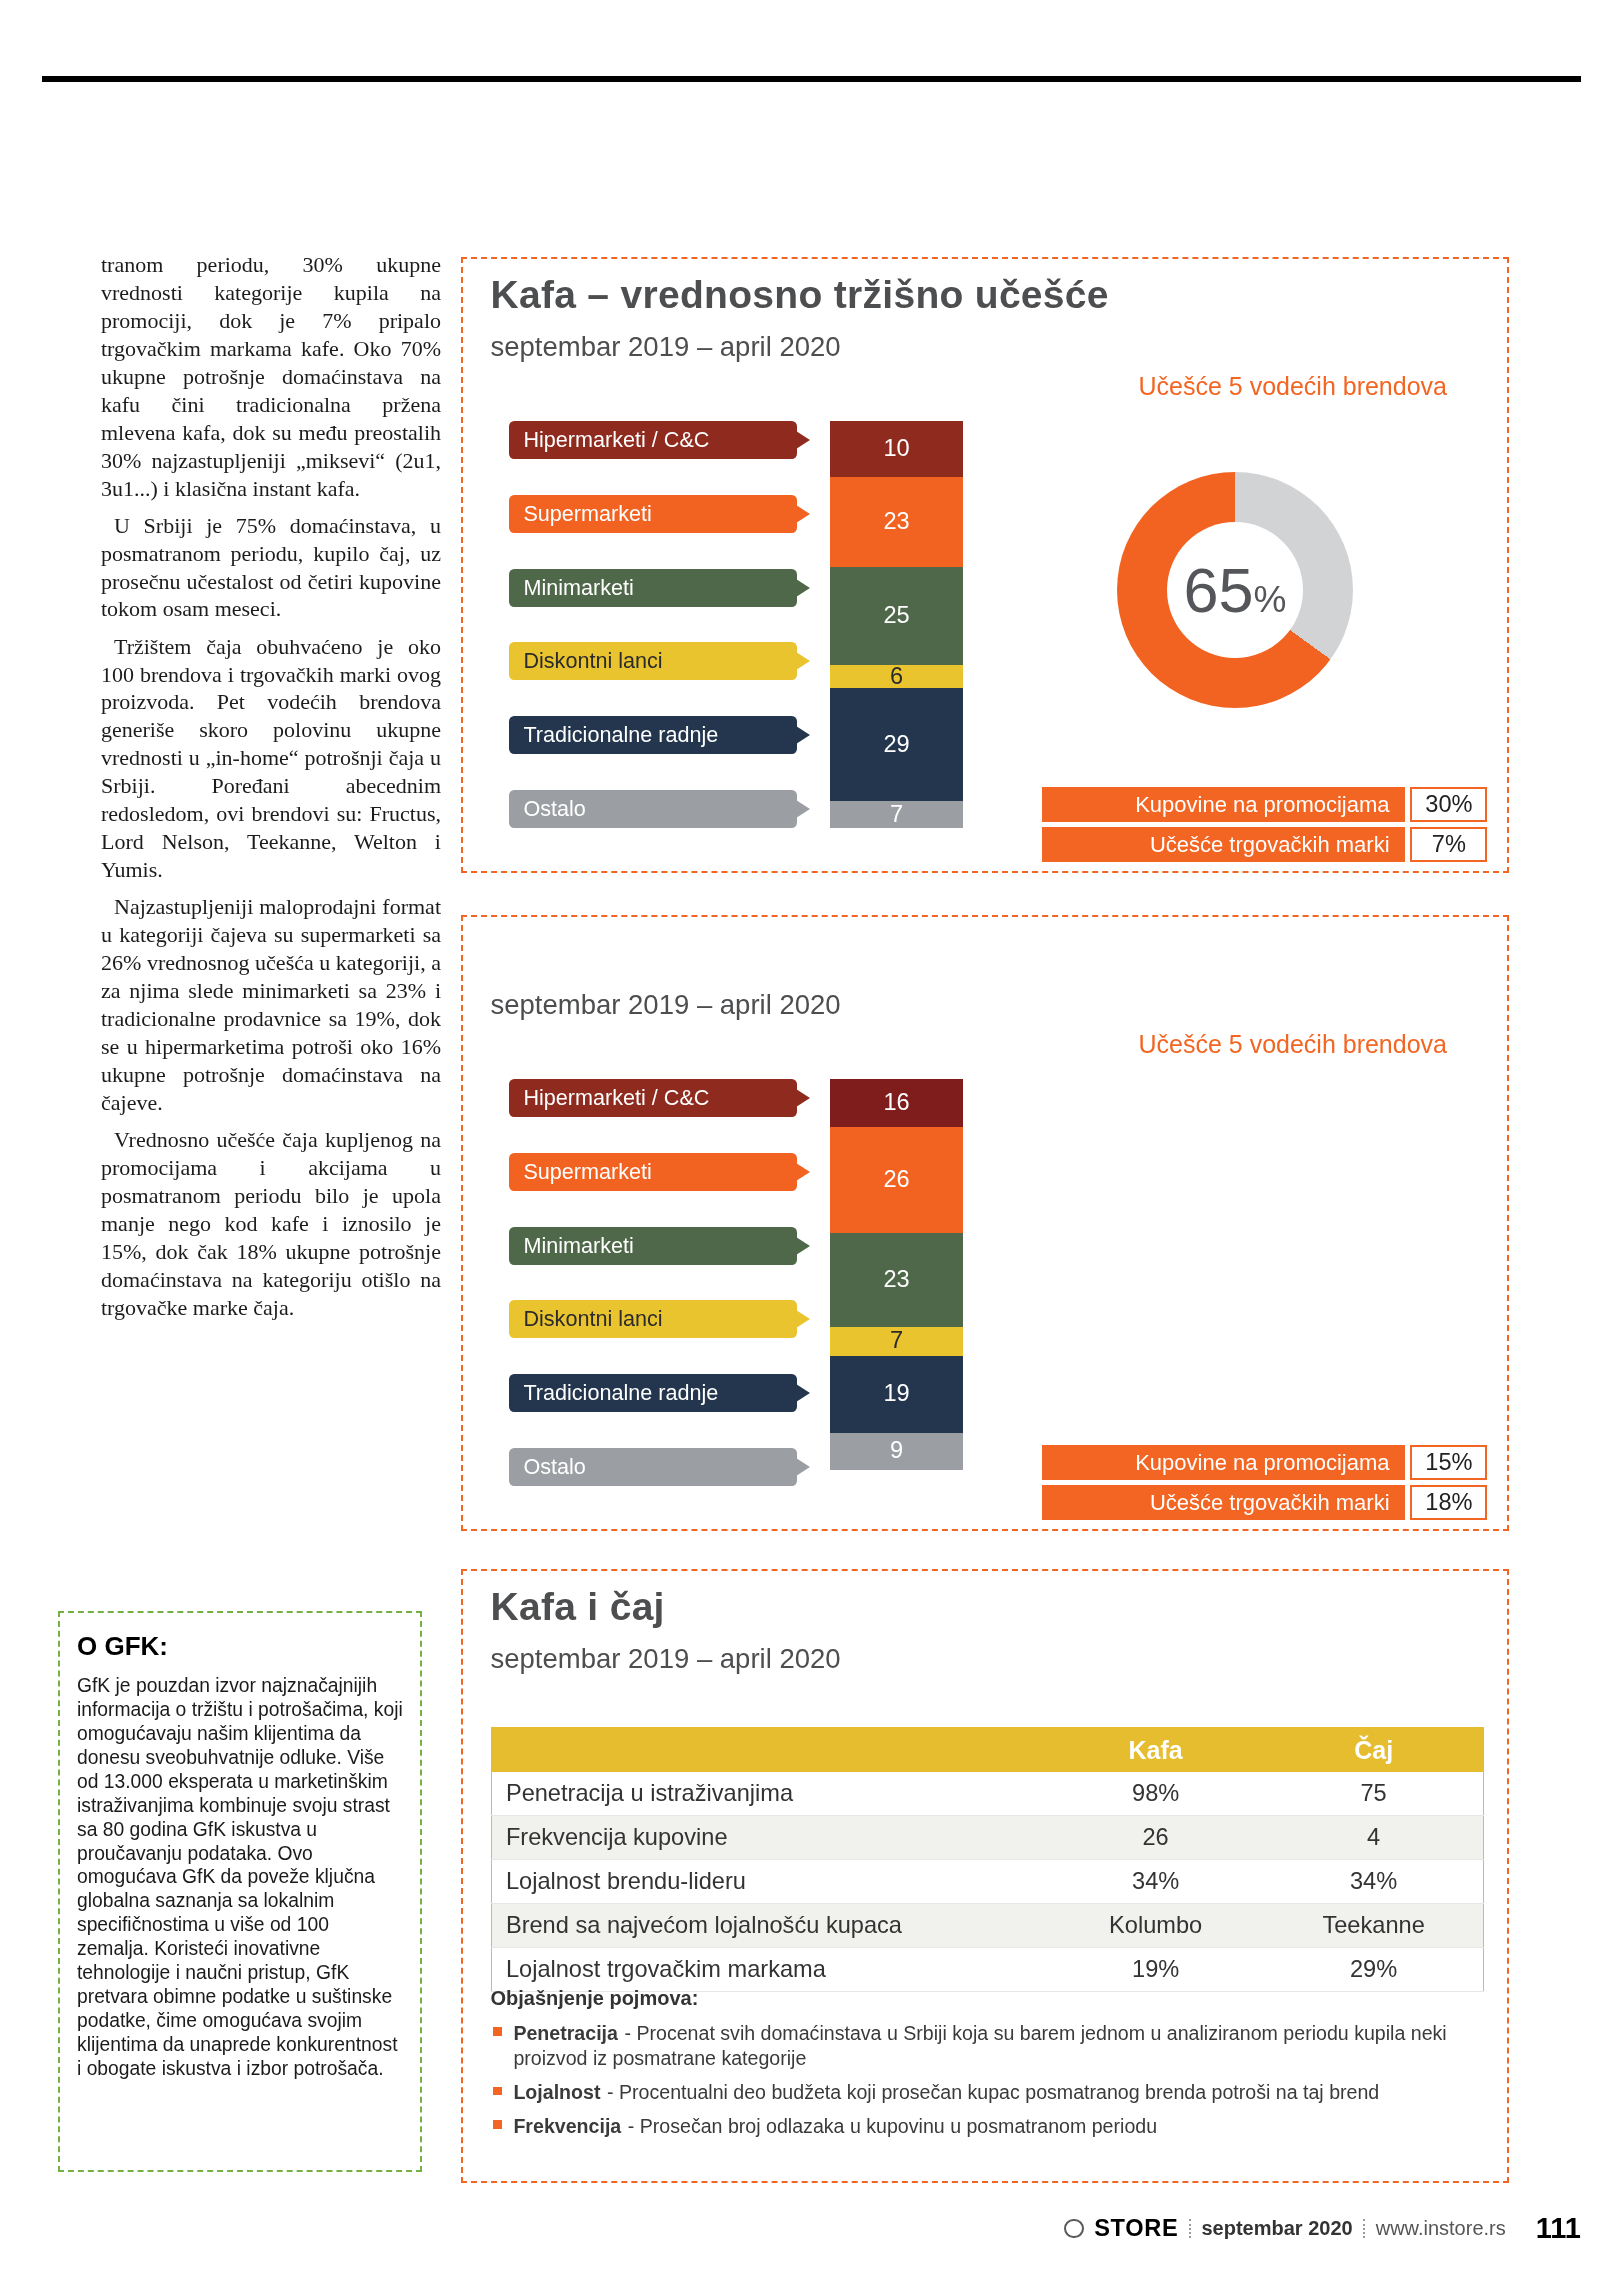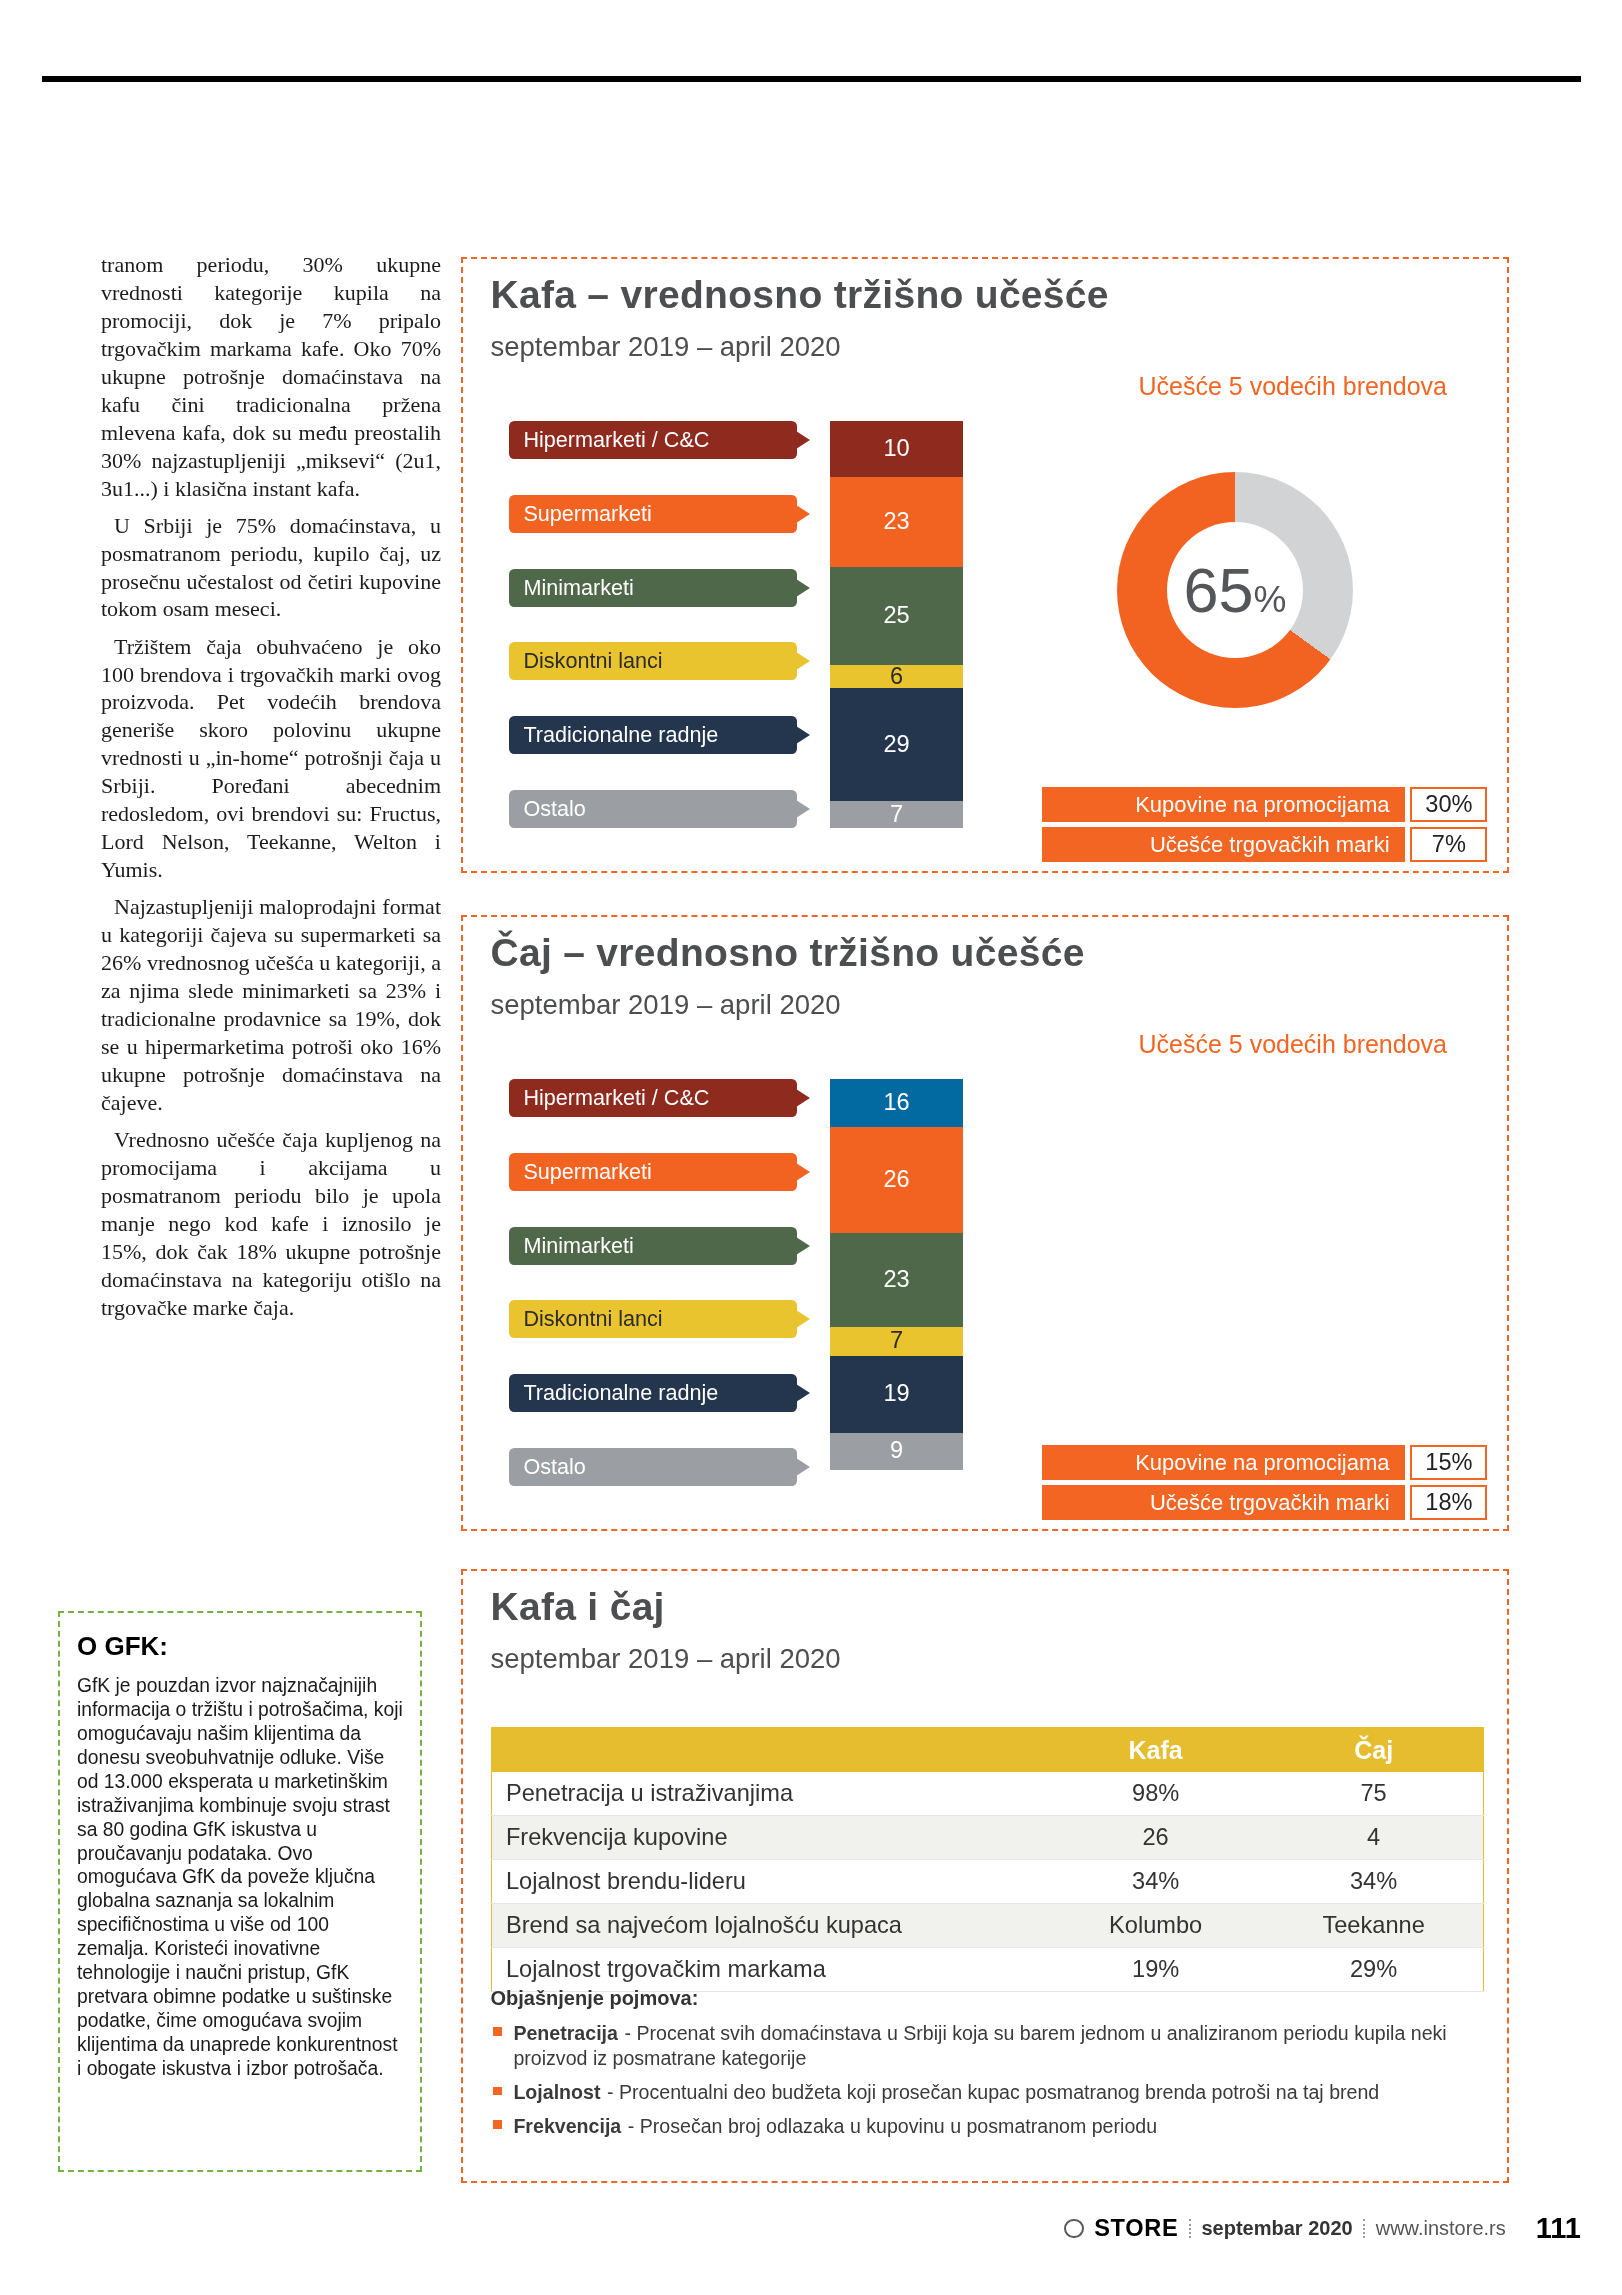--- a/index.html
+++ b/index.html
@@ -118,34 +118,33 @@
         <div class="promo-value">30%</div>
       </div>
       <div class="promo-row">
         <div class="promo-label">Učešće trgovačkih marki</div>
         <div class="promo-value">7%</div>
       </div>
     </div>
   </section>
 
   <section class="chart-box" id="box-caj">
-    <h2 class="chart-title">Čaj – vrednosno tržišno učešće</h2>
     <div class="chart-subtitle">septembar 2019 – april 2020</div>
     <div class="donut-title">Učešće 5 vodećih brendova</div>
     <div class="bar-area">
       <div class="bar-labels">
           <div class="bar-label" style="background: rgb(142, 42, 30); color: rgb(255, 255, 255);">Hipermarketi / C&amp;C<span class="bar-label-arrow" style="border-left-color: rgb(142, 42, 30);"></span></div>
           <div class="bar-label" style="background: rgb(242, 99, 34); color: rgb(255, 255, 255);">Supermarketi<span class="bar-label-arrow" style="border-left-color: rgb(242, 99, 34);"></span></div>
           <div class="bar-label" style="background: rgb(80, 104, 74); color: rgb(255, 255, 255);">Minimarketi<span class="bar-label-arrow" style="border-left-color: rgb(80, 104, 74);"></span></div>
           <div class="bar-label" style="background: rgb(233, 196, 47); color: rgb(43, 43, 43);">Diskontni lanci<span class="bar-label-arrow" style="border-left-color: rgb(233, 196, 47);"></span></div>
           <div class="bar-label" style="background: rgb(36, 54, 78); color: rgb(255, 255, 255);">Tradicionalne radnje<span class="bar-label-arrow" style="border-left-color: rgb(36, 54, 78);"></span></div>
           <div class="bar-label" style="background: rgb(155, 158, 162); color: rgb(255, 255, 255);">Ostalo<span class="bar-label-arrow" style="border-left-color: rgb(155, 158, 162);"></span></div>
         </div>
       <div class="bar-column">
-          <div class="bar-segment" style="background: #0369a1; color: rgb(255, 255, 255); height: 48px;">16</div>
+          <div class="bar-segment" style="background: #7f1d1d; color: rgb(255, 255, 255); height: 48px;">16</div>
           <div class="bar-segment" style="background: rgb(242, 99, 34); color: rgb(255, 255, 255); height: 106px;">26</div>
           <div class="bar-segment" style="background: rgb(80, 104, 74); color: rgb(255, 255, 255); height: 94px;">23</div>
           <div class="bar-segment" style="background: rgb(233, 196, 47); color: rgb(43, 43, 43); height: 28.5px;">7</div>
           <div class="bar-segment" style="background: rgb(36, 54, 78); color: rgb(255, 255, 255); height: 77px;">19</div>
           <div class="bar-segment" style="background: rgb(155, 158, 162); color: rgb(255, 255, 255); height: 37px;">9</div>
         </div>
     </div>
     <div class="promo">
       <div class="promo-row">
         <div class="promo-label">Kupovine na promocijama</div>

